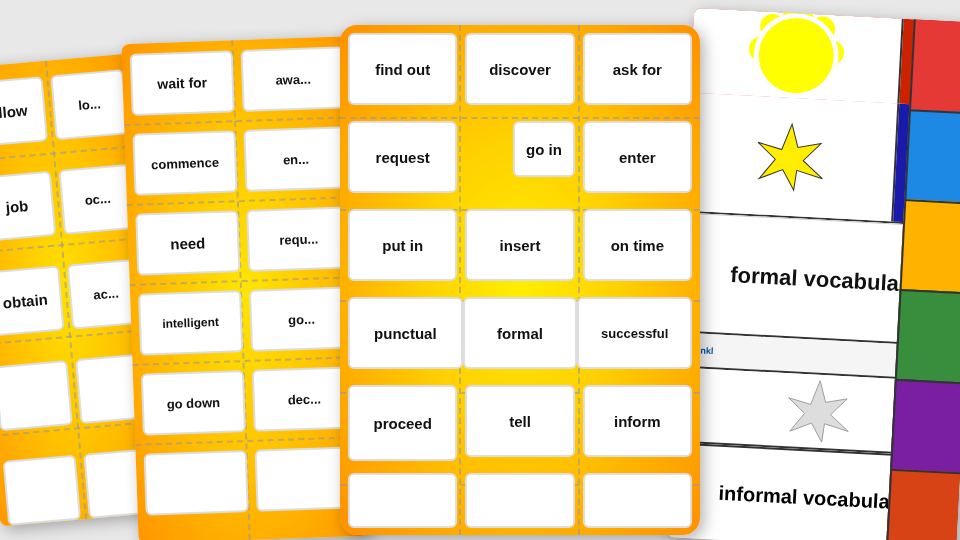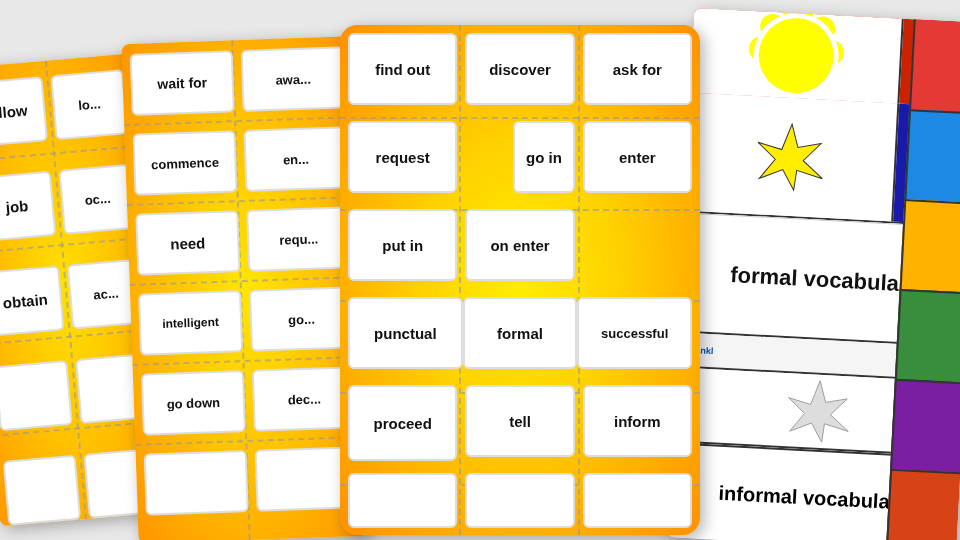--- a/index.html
+++ b/index.html
@@ -208,27 +208,28 @@
     <div class="cut-line-h" style="top: 90%;"></div>
 
     <div style="position:absolute; top:8px; left:8px; right:8px; display:grid; grid-template-columns:1fr 1fr 1fr; gap:8px;">
       <div class="word-card" style="height:72px; font-size:15px;">find out</div>
       <div class="word-card" style="height:72px; font-size:15px;">discover</div>
       <div class="word-card" style="height:72px; font-size:15px;">ask for</div>
     </div>
 
     <div style="position:absolute; top:96px; left:8px; right:8px; display:grid; grid-template-columns:1fr 1fr 1fr; gap:8px;">
       <div class="word-card" style="height:72px; font-size:15px;">request</div>
-      <div class="word-card" style="height:72px; font-size:15px;margin-left:48px;">go in</div>
+      <div class="word-card" style="height:56px; font-size:15px;margin-left:48px;">go in</div>
       <div class="word-card" style="height:72px; font-size:15px;">enter</div>
     </div>
 
     <div style="position:absolute; top:184px; left:8px; right:8px; display:grid; grid-template-columns:1fr 1fr 1fr; gap:8px;">
       <div class="word-card" style="height:72px; font-size:15px;">put in</div>
-      <div class="word-card" style="height:72px; font-size:15px;">on enter</div>
+      <div class="word-card" style="height:72px; font-size:15px;">insert</div>
+      <div class="word-card" style="height:72px; font-size:15px;">on time</div>
     </div>
 
     <div style="position:absolute; top:272px; left:8px; right:8px; display:grid; grid-template-columns:1fr 1fr 1fr; ">
       <div class="word-card" style="height:72px; font-size:15px;">punctual</div>
       <div class="word-card" style="height:72px; font-size:15px;">formal</div>
       <div class="word-card" style="height:72px; font-size:13px;">successful</div>
     </div>
 
     <div style="position:absolute; top:360px; left:8px; right:8px; display:grid; grid-template-columns:1fr 1fr 1fr; gap:8px;">
       <div class="word-card" style="height:76px; font-size:15px;">proceed</div>

